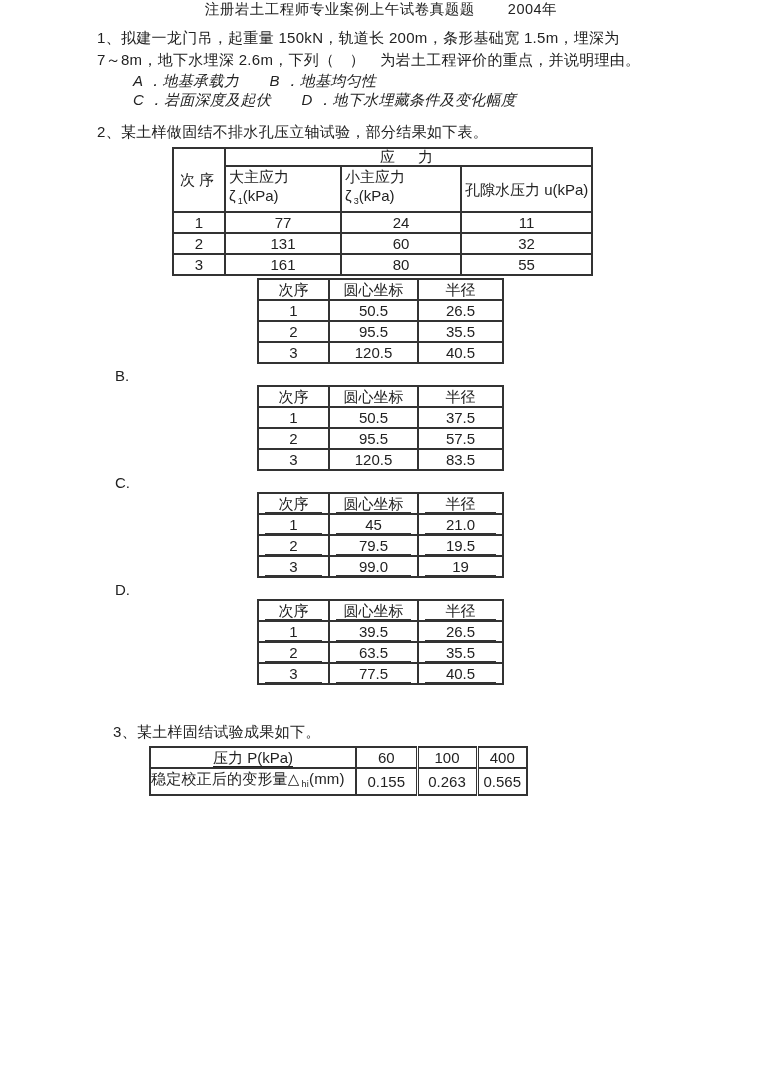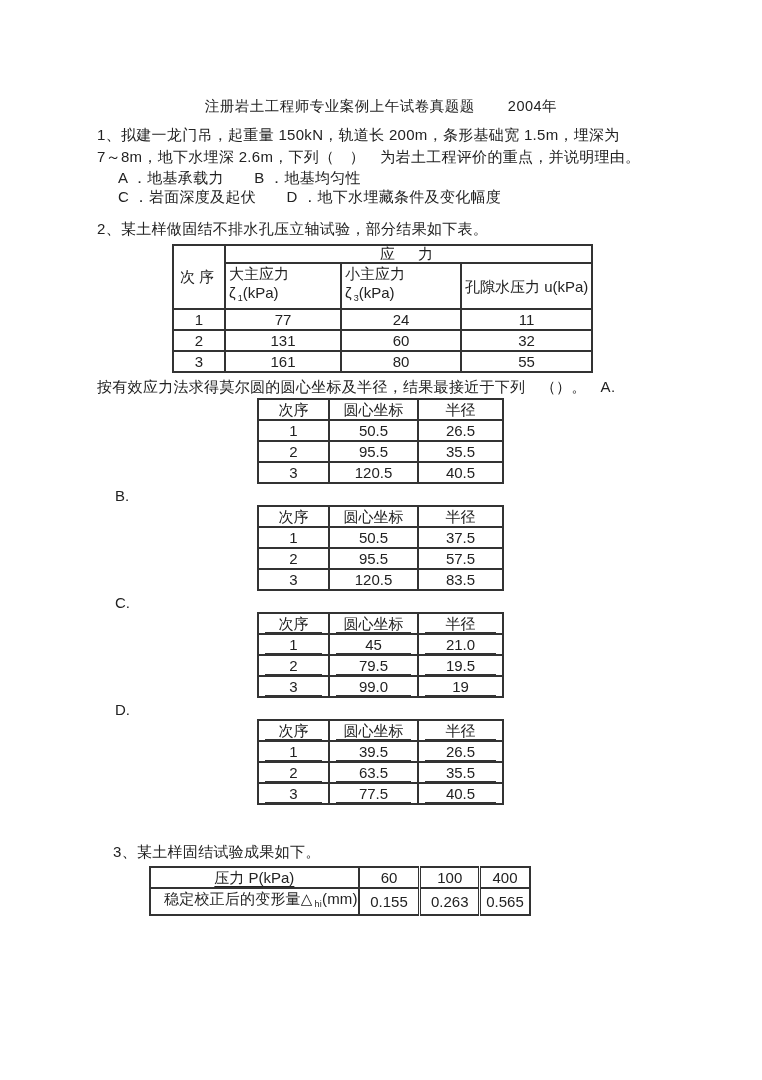--- a/index.html
+++ b/index.html
@@ -3,30 +3,30 @@
 <meta charset="utf-8">
 <style>
   html,body { margin:0; padding:0; background:#ffffff; }
   body {
     width:762px; height:1080px;
     font-family:"Liberation Sans","DejaVu Sans",sans-serif;
     font-size:15px; color:#222; overflow:hidden;
   }
   .page { position:relative; width:762px; height:1080px; background:#fff; }
 
-  .title-row { padding-top:97px; text-align:center; font-size:14.5px; letter-spacing:0.5px; }
+  .title-row { text-align:center; font-size:14.5px; letter-spacing:0.5px; }
   .title-row .year { margin-left:33px; }
 
   .content { margin-left:97px; margin-right:70px; }
 
   .section-heading { margin-top:30px; margin-left:18px; line-height:18px; }
 
   .q1-para { margin-top:8px; }
   .q1-para .qline { line-height:21.5px; letter-spacing:0.3px; }
-  .opt-lines { margin-left:21px; margin-top:1px; }
+  .opt-lines { margin-left:36px; margin-top:1px;font-style:italic; }
   .opt-lines div { line-height:19px; letter-spacing:0.3px; }
 
   .qintro { margin-top:14px; line-height:18px; letter-spacing:0.3px; }
 
   table { border-collapse:collapse; table-layout:fixed; }
   td { border:2px solid #333; text-align:center; padding:0;
        font-size:15px; line-height:19px; overflow:hidden; white-space:nowrap; }
 
   .q2-table { margin-top:6px; margin-left:75px; }
   .q2-table .r1 td { height:16px; line-height:16px; letter-spacing:4px;text-align:center; }
@@ -44,21 +44,21 @@
   .opt-label { margin:4px 0 1px 18px; line-height:15px; }
   .opt-table { margin-left:160px; margin-top:2px; }
   .opt-table td { height:19px; }
   .opt-table .cw { display:block; margin:0 6px; line-height:18px; }
   .opt-table.u-table .cw { border-bottom:1.3px solid #333; line-height:17px; padding-top:1px; }
 
   .q3-intro { margin-top:38px; margin-left:16px; line-height:18px; letter-spacing:0.3px; }
   .q3-table { margin-top:5px; margin-left:52px; }
   .q3-table td { height:19px; }
   .q3-table td.dbl { border-left:3px double #333; }
-  .q3-table .lbl-left { text-align:left; padding-left:13px; letter-spacing:0.2px; }
+  .q3-table .lbl-left { text-align:left; padding-left:0; letter-spacing:0.2px; }
   .ul-text { text-decoration:underline; text-underline-offset:3px; }
 </style>
 </head>
 <body>
 
 <div class="page">
 
   <div class="title-row">
     <span>注册岩土工程师专业案例上午试卷真题题</span><span class="year">2004年</span>
   </div>
@@ -114,23 +114,20 @@
       </tr>
       <tr class="data">
         <td>3</td>
         <td>161</td>
         <td>80</td>
         <td>55</td>
       </tr>
     </tbody>
       </table>
 
-    <div class="mohr-line">
-      <span>按有效应力法求得莫尔圆的圆心坐标及半径，结果最接近于下列　（）。</span><span class="a-label">A.</span>
-    </div>
 
     <table class="opt-table">
       <colgroup>
           <col style="width:71px">
           <col style="width:89px">
           <col style="width:85px">
         </colgroup>
       <tbody>
           <tr>
         <td>

